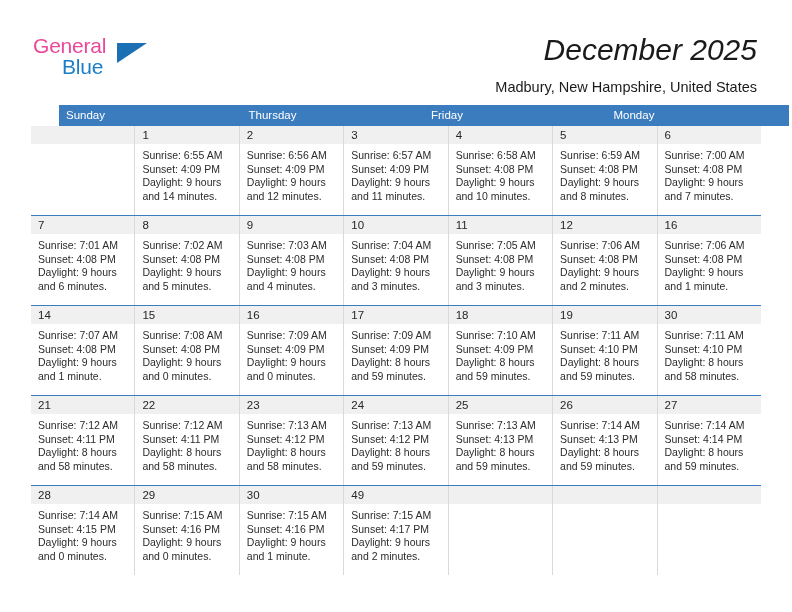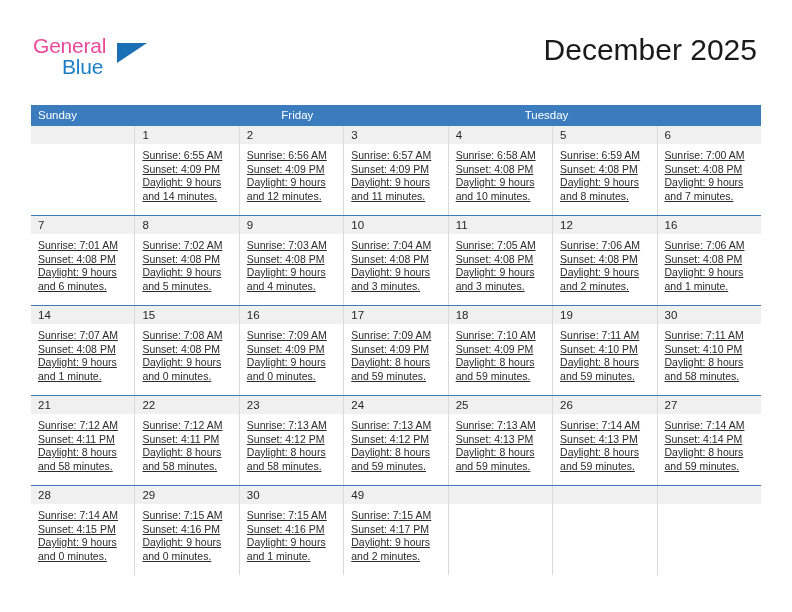--- a/index.html
+++ b/index.html
@@ -65,20 +65,21 @@
   }
   .title {
     position: absolute;
     right: 35px;
     top: 33px;
     font-size: 30px;
     color: #1a1a1a;
     text-align: right;
     white-space: nowrap;
     font-family: "Liberation Sans", sans-serif;
+    font-style: italic;
   }
   .subtitle {
     position: absolute;
     right: 35px;
     top: 79px;
     font-size: 14.5px;
     color: #1a1a1a;
     text-align: right;
     white-space: nowrap;
     font-family: "Liberation Sans", sans-serif;
@@ -88,20 +89,21 @@
   .calendar {
     position: absolute;
     left: 31px;
     top: 105px;
     width: 730px;
   }
   .weekdays {
     display: flex;
     width: 100%;
     background: #3b7cbf;
+    margin-left: 28px;
   }
   .weekday {
     flex: 1 1 0;
     box-sizing: border-box;
     padding: 4px 0 5px 7px;
     font-size: 11.5px;
     color: #ffffff;
     white-space: nowrap;
     overflow: hidden;
   }
@@ -136,46 +138,47 @@
     line-height: 16px;
   }
   .daycell.blank .daynum-band {
     background: #f0f0f0;
   }
   .details {
     padding: 5px 4px 0 7px;
     font-size: 10.5px;
     line-height: 13.5px;
     color: #2b2b2b;
-    text-decoration: underline;
   }
   .details div {
     white-space: nowrap;
   }
 </style>
 </head>
 <body>
 
 <div class="page">
 
   <div class="top">
     <div class="logo">
       <span class="logo-general">General</span>
       <span class="logo-tri"></span>
       <span class="logo-blue">Blue</span>
     </div>
     <div class="title">December 2025</div>
+    <div class="subtitle">Madbury, New Hampshire, United States</div>
   </div>
 
   <div class="calendar">
 
     <div class="weekdays">
       <div class="weekday">Sunday</div>
+      <div class="weekday">Thursday</div>
       <div class="weekday">Friday</div>
-      <div class="weekday">Tuesday</div>
+      <div class="weekday">Monday</div>
     </div>
 
     <div id="weeks-host">
         <div class="week">
           <div class="daycell blank">
             <div class="daynum-band"></div>
           </div>
           <div class="daycell">
             <div class="daynum-band">1</div>
             <div class="details">

